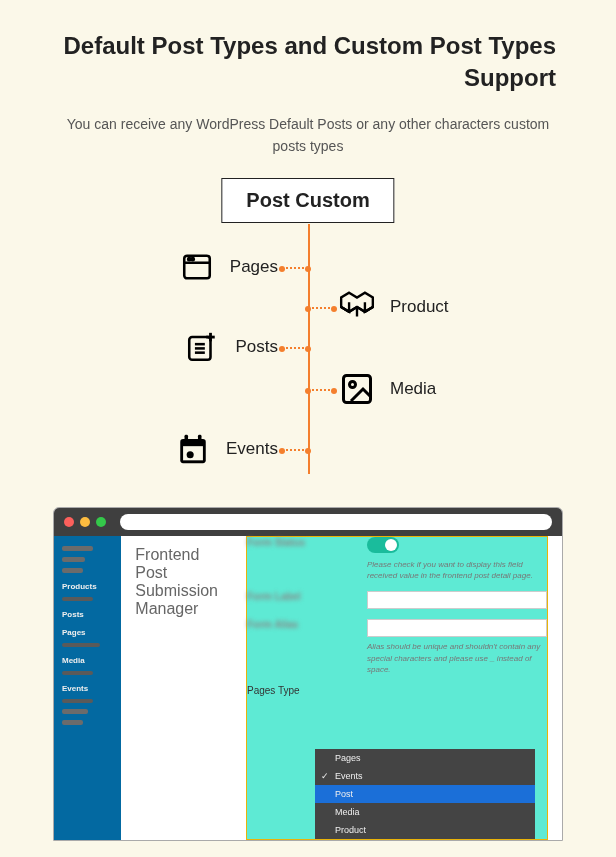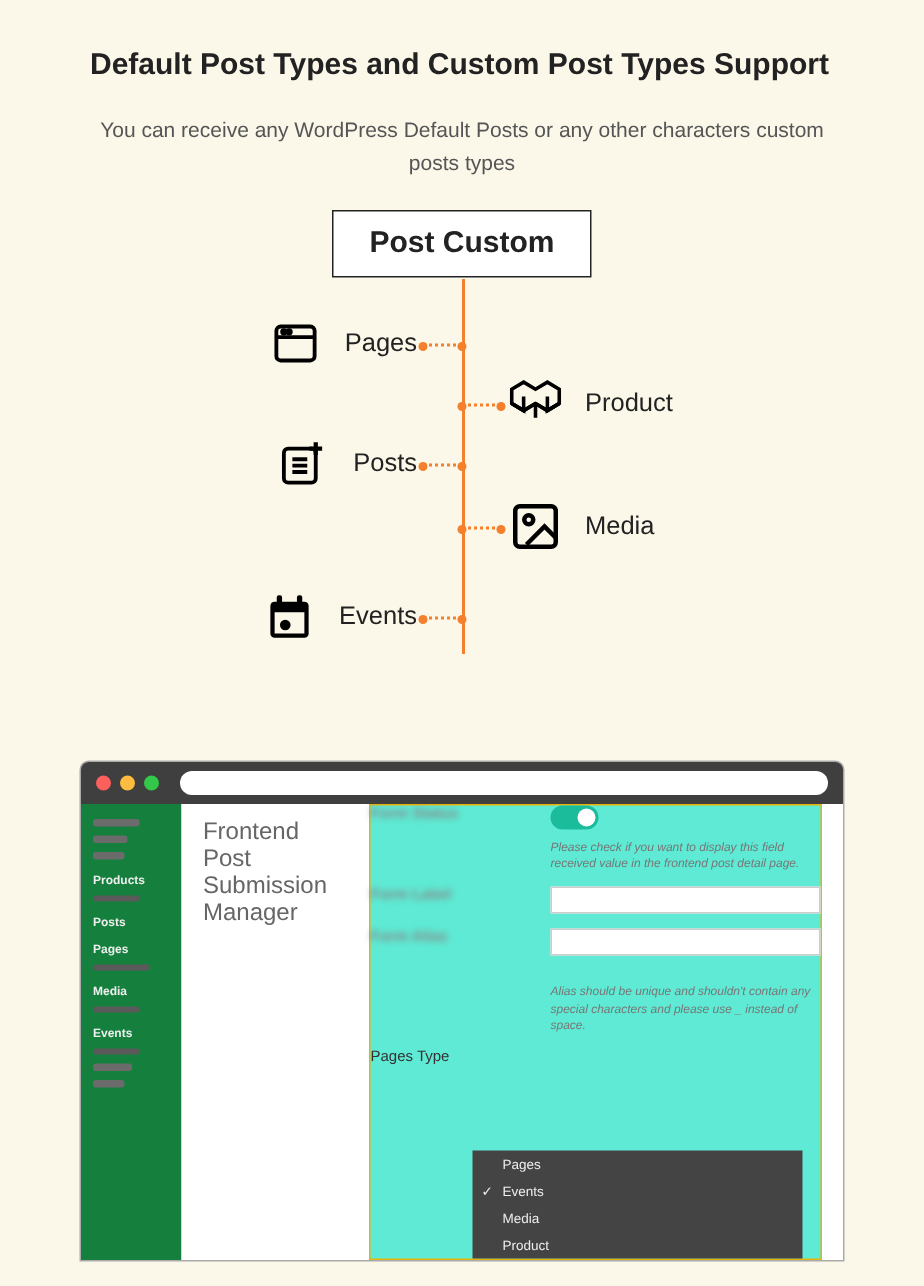--- a/index.html
+++ b/index.html
@@ -5,22 +5,22 @@
 * { margin: 0; padding: 0; box-sizing: border-box; }
 body {
   width: 616px;
   height: 857px;
   background: #fbf8e9;
   font-family: -apple-system, BlinkMacSystemFont, "Segoe UI", Arial, sans-serif;
   color: #222;
   overflow: hidden;
 }
 .page-title {
-  text-align: left;
-  font-size: 20px;
+  text-align: right;
+  font-size: 24px;
   font-weight: 700;
   padding: 30px 60px 18px;
   line-height: 1.35;
 }
 .page-subtitle {
   text-align: center;
   font-size: 14px;
   color: #555;
   padding: 0 60px;
   line-height: 1.6;
@@ -118,21 +118,21 @@
 .urlbar {
   flex: 1;
   height: 16px;
   background: #fff;
   border-radius: 8px;
   margin-left: 8px;
 }
 .app-body { flex: 1; display: flex; }
 .sidebar {
   width: 93px;
-  background: #15803d;
+  background: #0369a1;
   padding: 10px 8px;
   display: flex;
   flex-direction: column;
   gap: 6px;
 }
 .sb-blur {
   height: 5px;
   background: #6b6b6b;
   border-radius: 2px;
 }
@@ -359,28 +359,29 @@
         <div class="form-row">
           <div class="form-label blur">Form Label</div>
           <div class="form-content">
               <div class="text-input"></div>
             </div>
         </div>
         <div class="form-row">
           <div class="form-label blur">Form Alias</div>
           <div class="form-content">
             <div class="text-input"></div>
-            <div style="margin-top:18px">Alias should be unique and shouldn't contain any special characters and please use _ instead of space.</div>
+            <div style="margin-top:4px">Alias should be unique and shouldn't contain any special characters and please use _ instead of space.</div>
           </div>
         </div>
         <div class="form-row">
           <div class="form-label" style="font-size:10px;font-weight:500;color:#333">Pages Type</div>
         </div>
         <div class="dropdown">
           <div class="dd-item">Pages</div>
           <div class="dd-item selected">Events</div>
+          <div class="dd-item highlighted">Post</div>
           <div class="dd-item">Media</div>
           <div class="dd-item">Product</div>
         </div>
       </div>
     </div>
   </div>
 </div>
 
 </body></html>

